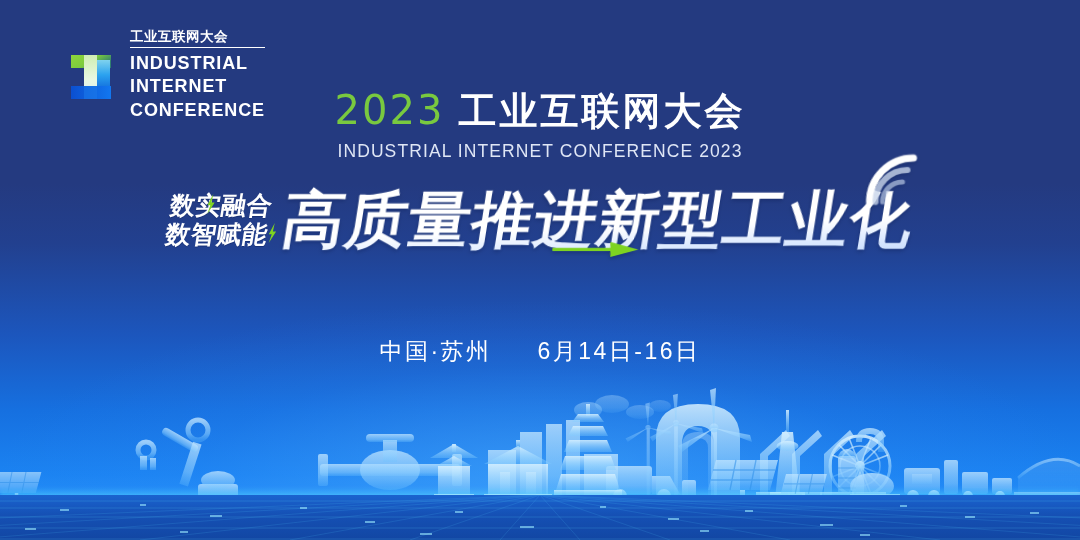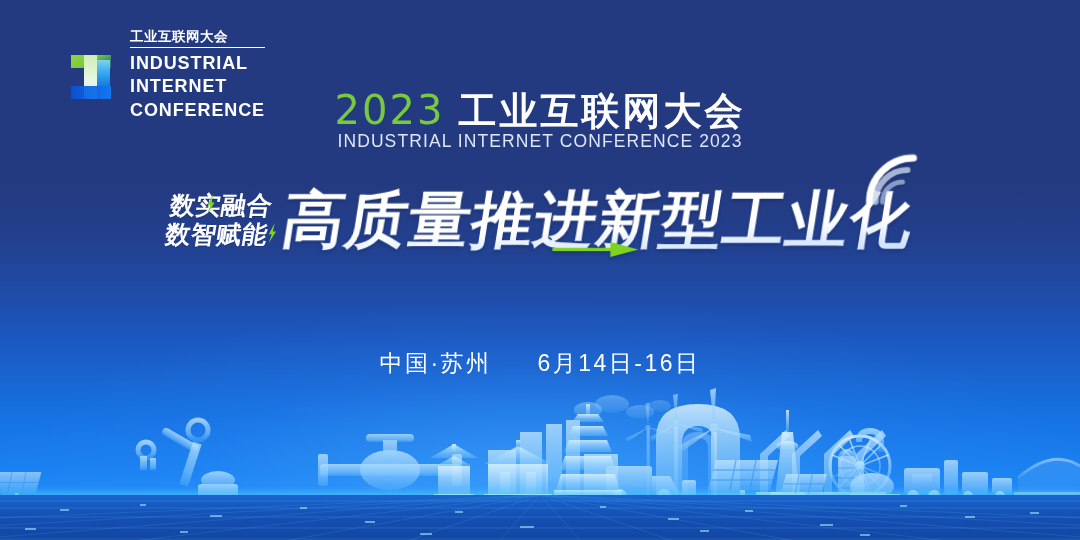--- a/index.html
+++ b/index.html
@@ -34,21 +34,21 @@
   .t-row{
     display:flex;align-items:baseline;justify-content:center;gap:14px;
     line-height:1;
   }
   .t-year{
     font-size:40px;font-weight:400;color:#79c93f;letter-spacing:2px;
     font-family:"DejaVu Sans",sans-serif;
   }
   .t-cn{font-size:38px;font-weight:700;color:#ffffff;letter-spacing:3px;}
   .t-en{
-    margin-top:1px;font-size:17.5px;font-weight:400;color:#dfe6f5;
+    margin-top:11px;font-size:17.5px;font-weight:400;color:#dfe6f5;
     letter-spacing:1.1px;
   }
   
   .headline{
     position:absolute;left:0;right:0;top:178px;
     display:flex;align-items:center;justify-content:center;gap:13px;
   }
   .kicker{
     display:flex;flex-direction:column;gap:4px;line-height:1;
     transform:skewX(-9deg);
@@ -72,21 +72,21 @@
     -webkit-text-fill-color:transparent;
     filter:drop-shadow(0 2px 2px rgba(8,26,80,.38));
   }
   .arrow{
     position:absolute;left:274px;bottom:4px;width:86px;height:17px;
     transform:skewX(9deg);
   }
   .signal{position:absolute;right:-2px;top:-30px;width:62px;height:62px;transform:skewX(9deg);}
   
   .placedate{
-    position:absolute;left:0;right:0;top:348px;text-align:center;
+    position:absolute;left:0;right:0;top:336px;text-align:center;
     font-size:23px;color:#ffffff;letter-spacing:2.5px;
   }
   .placedate .gap{display:inline-block;width:28px;}
   
   .scene{position:absolute;left:0;right:0;bottom:0;height:160px;}
   .horizon{
     position:absolute;left:0;right:0;bottom:42px;height:3px;
     background:linear-gradient(90deg,
       rgba(120,230,255,0) 0%, rgba(150,240,255,.55) 12%,
       #bff4ff 45%, #e8fcff 52%, #bff4ff 60%, rgba(150,240,255,.5) 88%,

